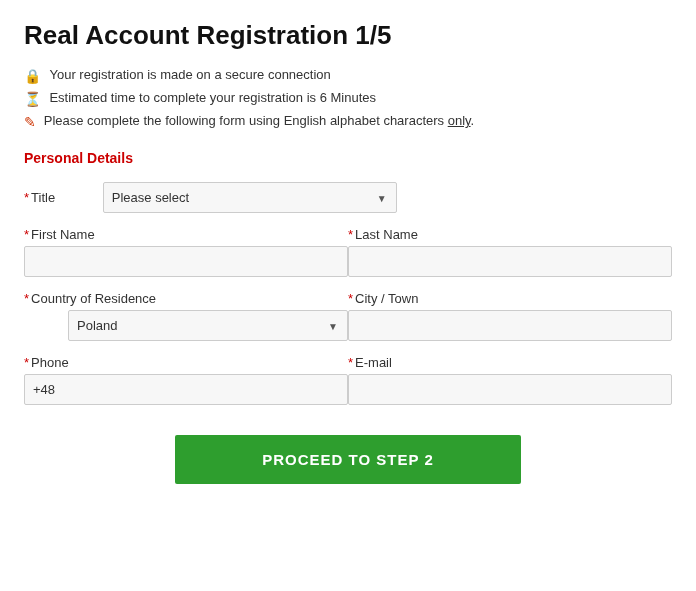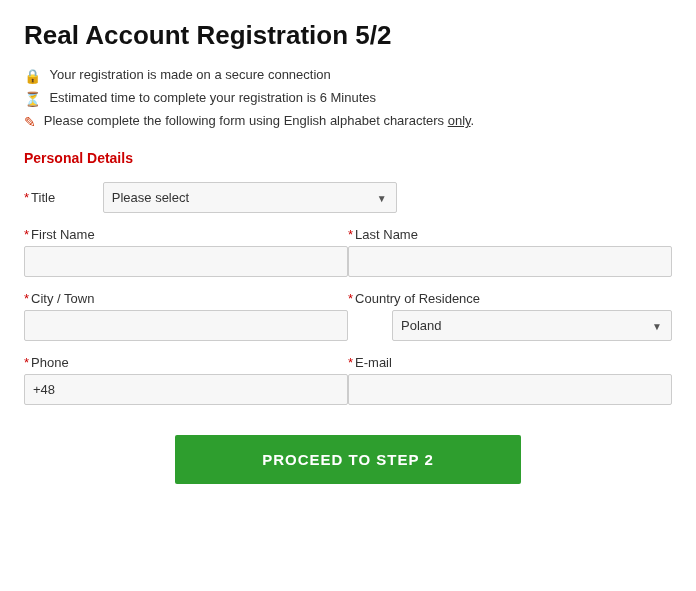--- a/index.html
+++ b/index.html
@@ -138,21 +138,21 @@
       padding: 16px 0;
       width: 346px;
       cursor: pointer;
       border-radius: 2px;
       text-transform: uppercase;
     }
   </style>
 </head>
 <body>
 
-<h1 class="page-title">Real Account Registration 5/2</h1>
+<h1 class="page-title">Real Account Registration 1/5</h1>
 
 <ul class="info-list">
   <li>
     <span class="icon icon-lock">🔒</span>
     <span>Your registration is made on a secure connection</span>
   </li>
   <li>
     <span class="icon icon-clock">⏳</span>
     <span>Estimated time to complete your registration is 6 Minutes</span>
   </li>
@@ -190,40 +190,40 @@
     <label>
       <span class="required">*</span><span>Last Name</span>
     </label>
     <input type="text" value="" style="">
   </div>
 </div>
 
 <div class="field-row">
   <div class="field-col">
     <label>
-      <span class="required">*</span><span>City / Town</span>
-    </label>
-    <input type="text" value="" style="">
-  </div>
-  <div class="field-col">
-    <label>
       <span class="required">*</span><span>Country of Residence</span>
     </label>
     <div class="select-wrapper">
       <select>
         <option value="poland" selected="">Poland</option>
         <option value="uk">United Kingdom</option>
         <option value="germany">Germany</option>
         <option value="france">France</option>
         <option value="spain">Spain</option>
         <option value="italy">Italy</option>
         <option value="other">Other</option>
       </select>
     </div>
   </div>
+  <div class="field-col">
+    <label>
+      <span class="required">*</span><span>City / Town</span>
+    </label>
+    <input type="text" value="" style="">
+  </div>
 </div>
 
 <div class="field-row">
   <div class="field-col">
     <label>
       <span class="required">*</span><span>Phone</span>
     </label>
     <input type="tel" value="+48" style="">
   </div>
   <div class="field-col">

